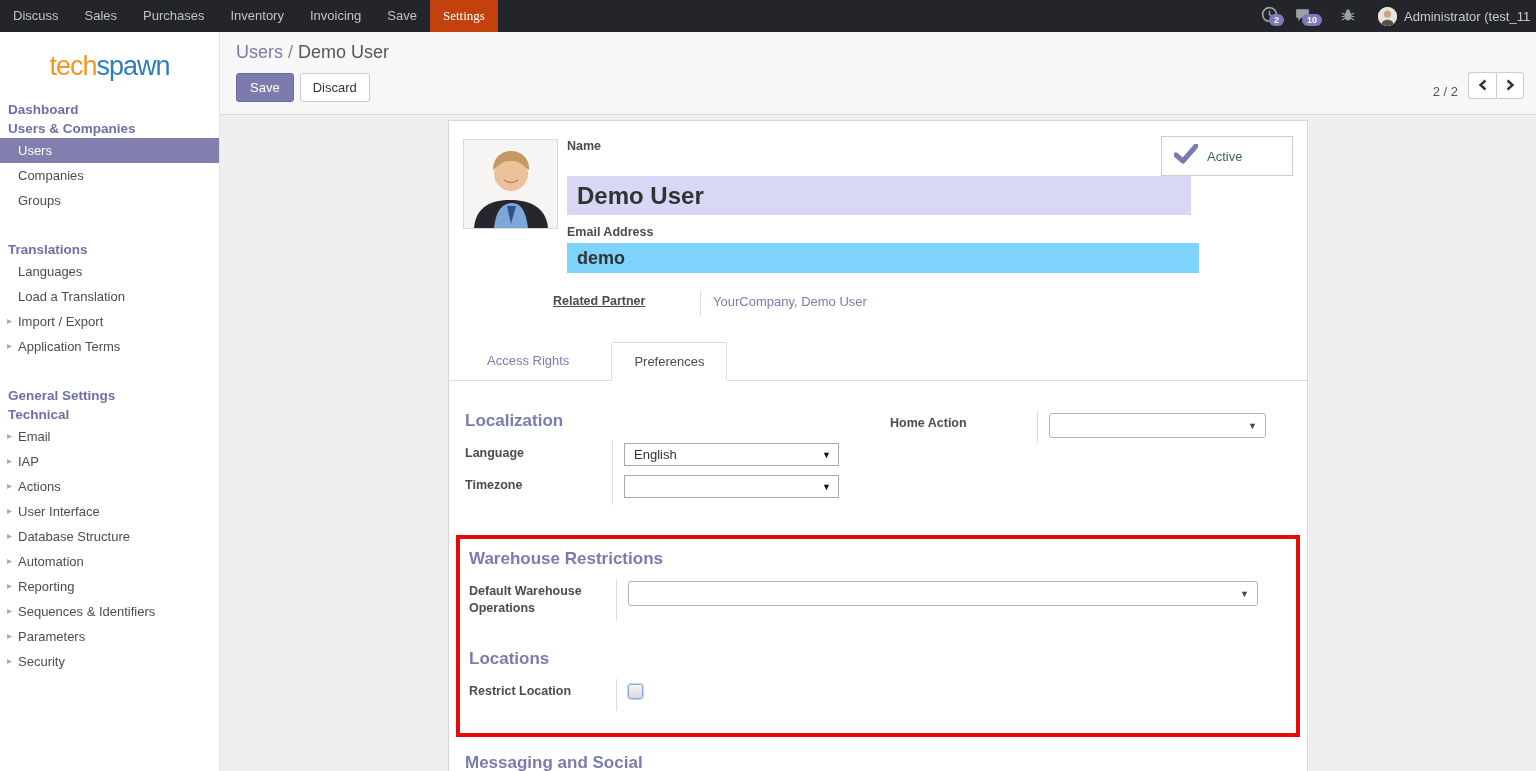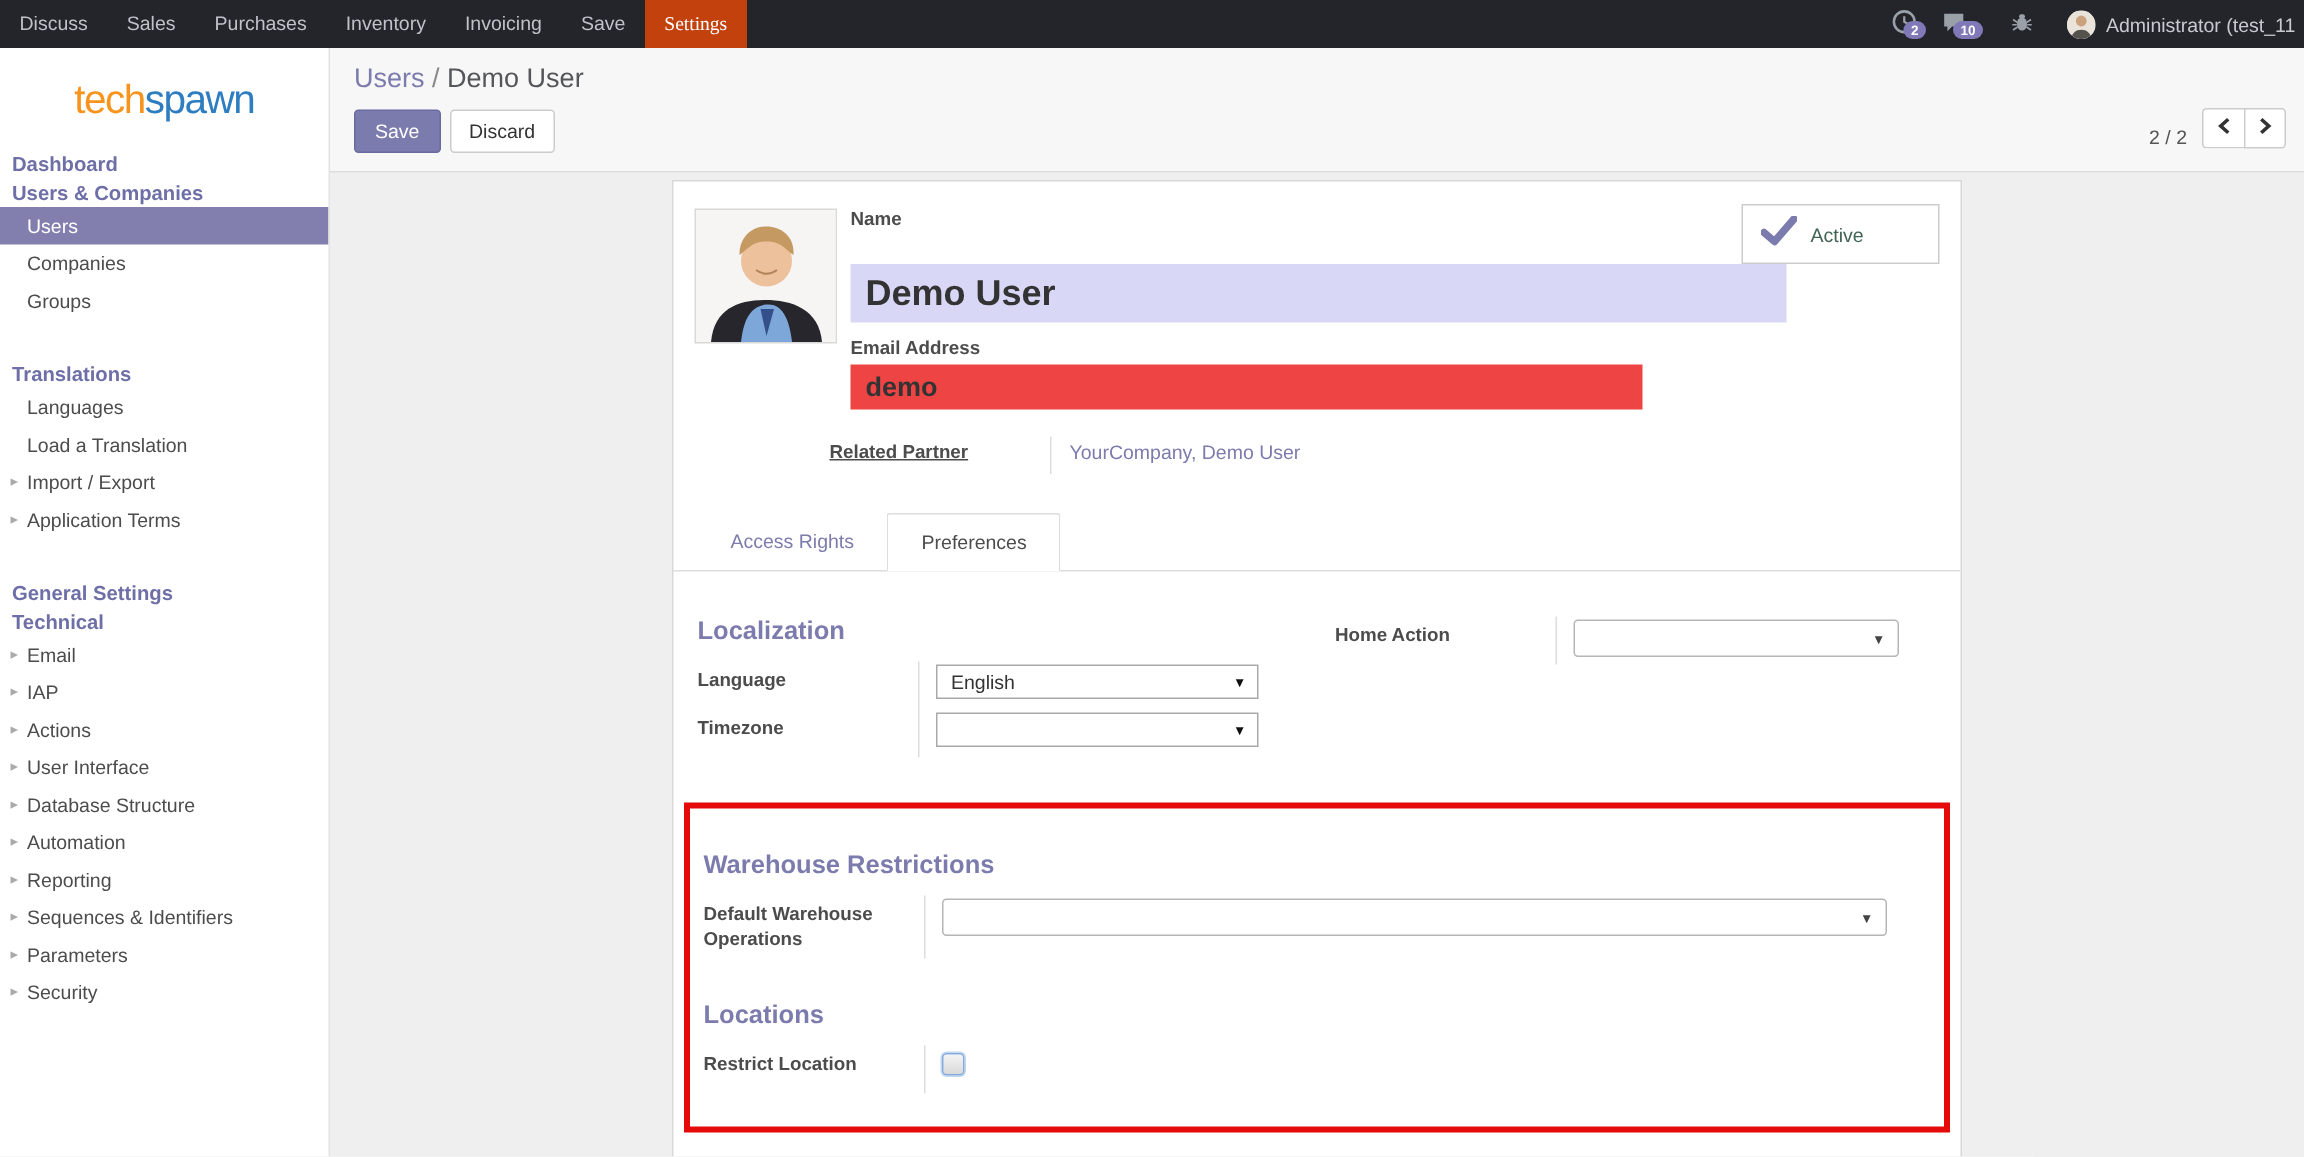--- a/index.html
+++ b/index.html
@@ -56,58 +56,58 @@
   .sheet { width:860px; margin:5px auto 0 228px; background:#fff; border:1px solid #d8d8d8;
     min-height:660px; padding-bottom:10px; }
   .sheet-header { position:relative; padding:18px 14px 0 14px; }
   .photo { position:absolute; left:14px; top:18px; width:95px; height:90px;
     border:1px solid #d9d9d9; background:#fbfbfb; }
   .hdr-fields { margin-left:104px; }
   .fld-label { font-size:12.5px; font-weight:bold; color:#4c4c4c; }
   .name-input { margin-top:23px; width:624px; height:39px; background:#d8d8f6; border:none;
     font-family:"Liberation Sans",sans-serif; font-size:24px; font-weight:bold; color:#333; padding:0 10px; }
   .email-label { margin-top:10px; }
-  .email-input { margin-top:4px; width:528px; height:30px; background:#ef4444; border:none;
+  .email-input { margin-top:4px; width:632px; height:30px; background:#7dd3fc; border:none;
     font-family:"Liberation Sans",sans-serif; font-size:18px; font-weight:bold; color:#333; padding:0 10px; }
   .active-btn { position:absolute; right:14px; top:15px; width:132px; height:40px; background:#fff;
     border:1px solid #ccc; display:flex; align-items:center; gap:9px; padding-left:12px; cursor:pointer; }
   .active-label { color:#416352; font-size:13px; }
 
   .partner-row { display:flex; margin:18px 14px 0 104px; }
   .partner-label { width:148px; font-size:12.5px; font-weight:bold; color:#4c4c4c;
     border-right:1px solid #ddd; padding:3px 8px 8px 0;text-decoration:underline; }
   .partner-value { padding:3px 0 0 12px; font-size:13px; color:#7c7bad; cursor:pointer; }
 
   
   .tabs { display:flex; margin-top:26px; border-bottom:1px solid #ddd; padding-left:16px; }
   .tab { font-size:13px; padding:11px 22px; cursor:pointer; }
   .tab.inactive { color:#7c7bad; }
   .tab.active { color:#4c4c4c; background:#fff; border:1px solid #ddd; border-bottom:1px solid #fff;
-    border-radius:2px 2px 0 0; margin-bottom:-1px; }
+    border-radius:2px 2px 0 0; margin-bottom:-1px;margin-left:20px; }
 
   .tab-body { padding:30px 16px 0 16px; }
   .group-2col { display:flex; }
   .gcol { width:50%; } .gcol.right { padding-left:12px; }
   .sec-title { font-size:17px; font-weight:bold; color:#7c7bad; margin-bottom:10px; }
   .field-row { display:flex; min-height:32px; }
   .field-label { width:148px; flex:none; font-size:12.5px; font-weight:bold; color:#4c4c4c;
     border-right:1px solid #ddd; padding:4px 8px 4px 0; line-height:17px; }
   .field-value { padding-left:11px; display:flex; align-items:flex-start; padding-top:2px; flex:1; }
   .fake-select { width:215px; height:23px; border:1px solid #a9a9a9; background:#fff; font-size:13px;
     color:#333; display:flex; align-items:center; justify-content:space-between;
     padding:0 7px 0 9px; cursor:pointer; }
   .fake-select .arrow { font-size:9px; color:#111; }
   .combo { width:217px; height:25px; border:1px solid #b5b5b5; border-radius:3px; background:#fff;
     display:flex; align-items:center; justify-content:flex-end; padding-right:8px; cursor:pointer; }
   .combo .arrow { font-size:9px; color:#444; }
   .combo.wide { width:630px; }
 
   
   .hl-box { border:4px solid #e60b0b; margin:30px -9px 0 -9px; padding:10px 0 22px 9px; }
-  .hl-box .sec-title { margin-top:18px; }
+  .hl-box .sec-title { margin-top:0; }
   .sec-title.mt { margin-top:28px; }
 
   .checkbox { width:15px; height:15px; border:1px solid #85abdc; border-radius:3px;
     background:linear-gradient(#f4f4f4,#d9d9d9); box-shadow:0 0 0 1px #c3d7f0; cursor:pointer; margin-top:3px; }
 
   .msg-section { margin-top:16px; }
 </style>
 </head>
 <body>
 

